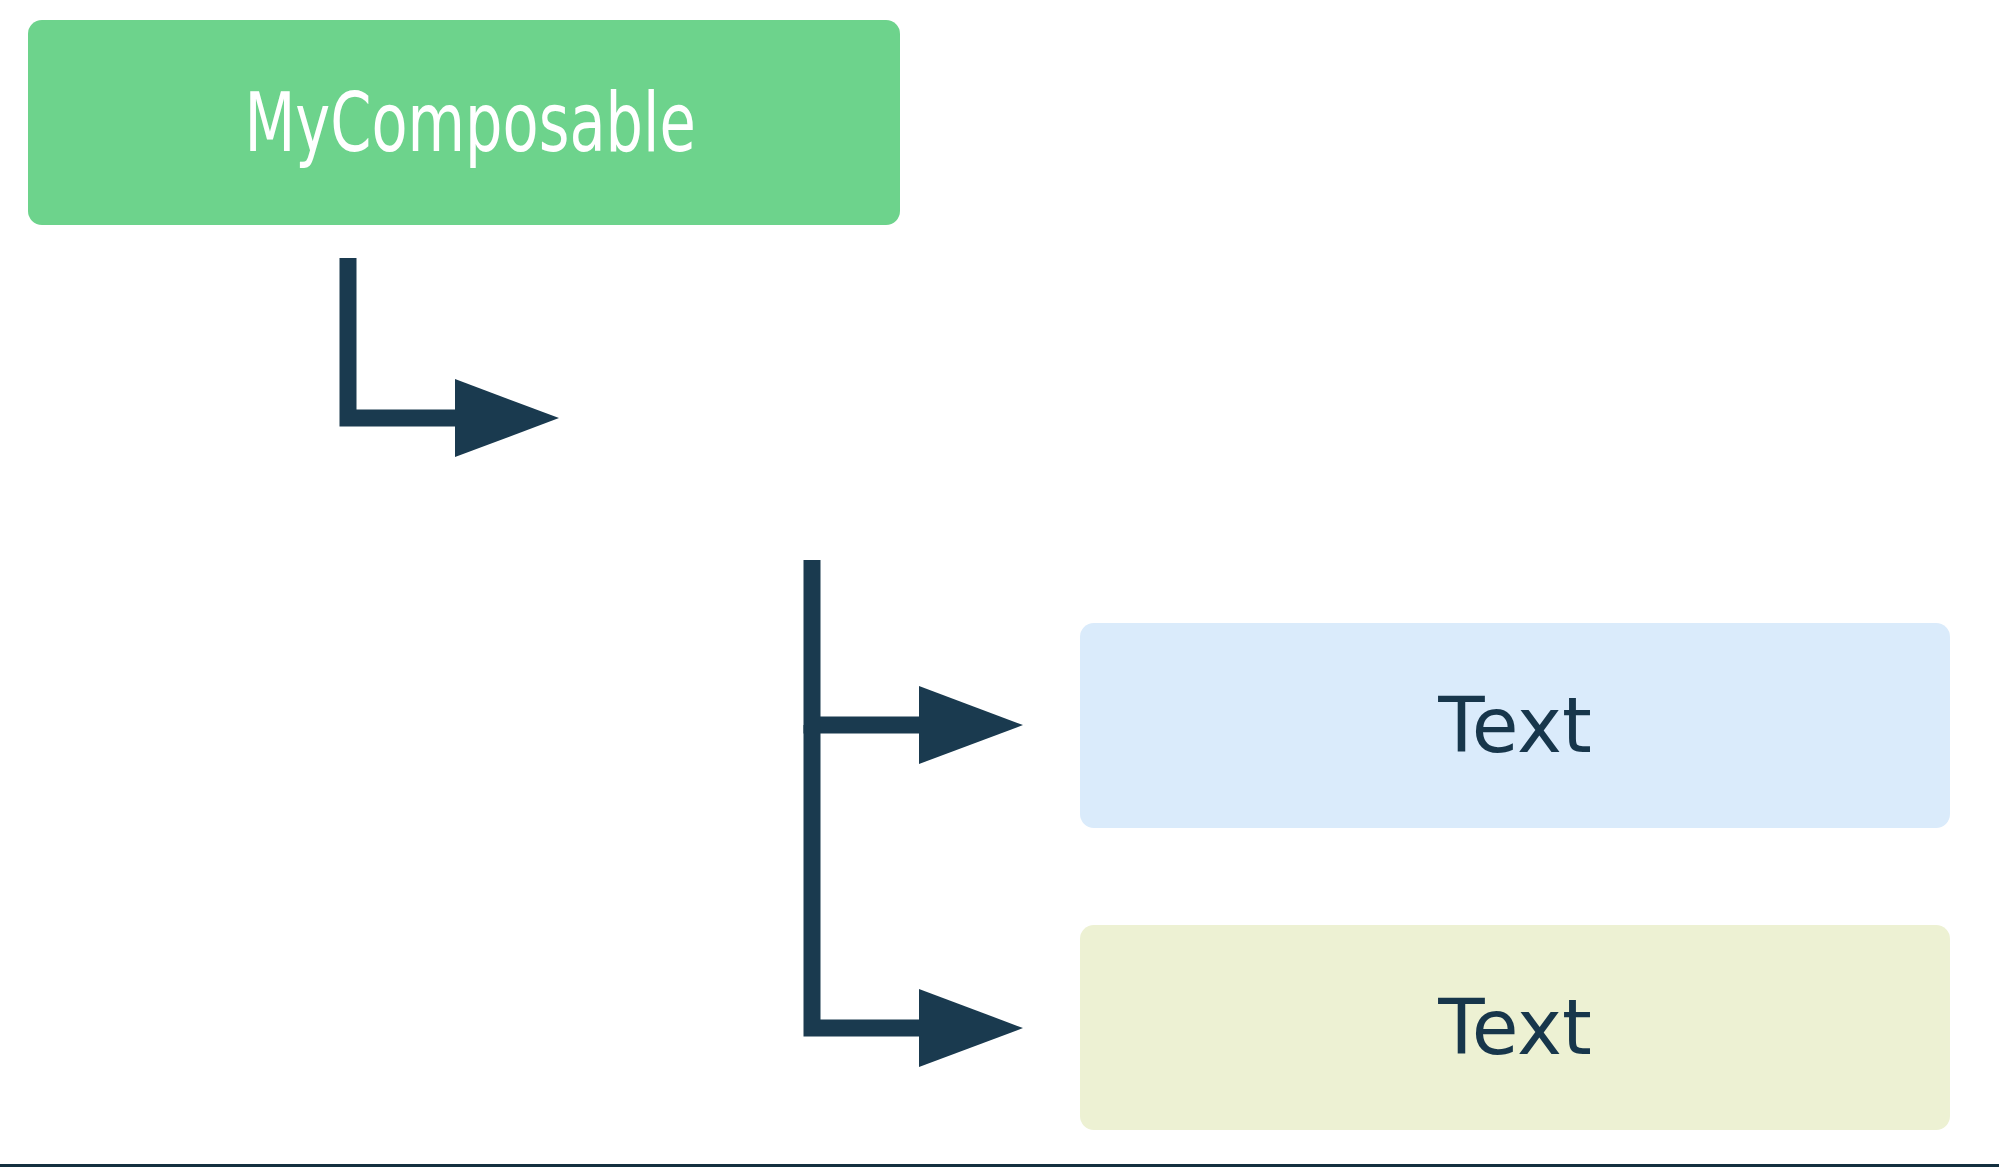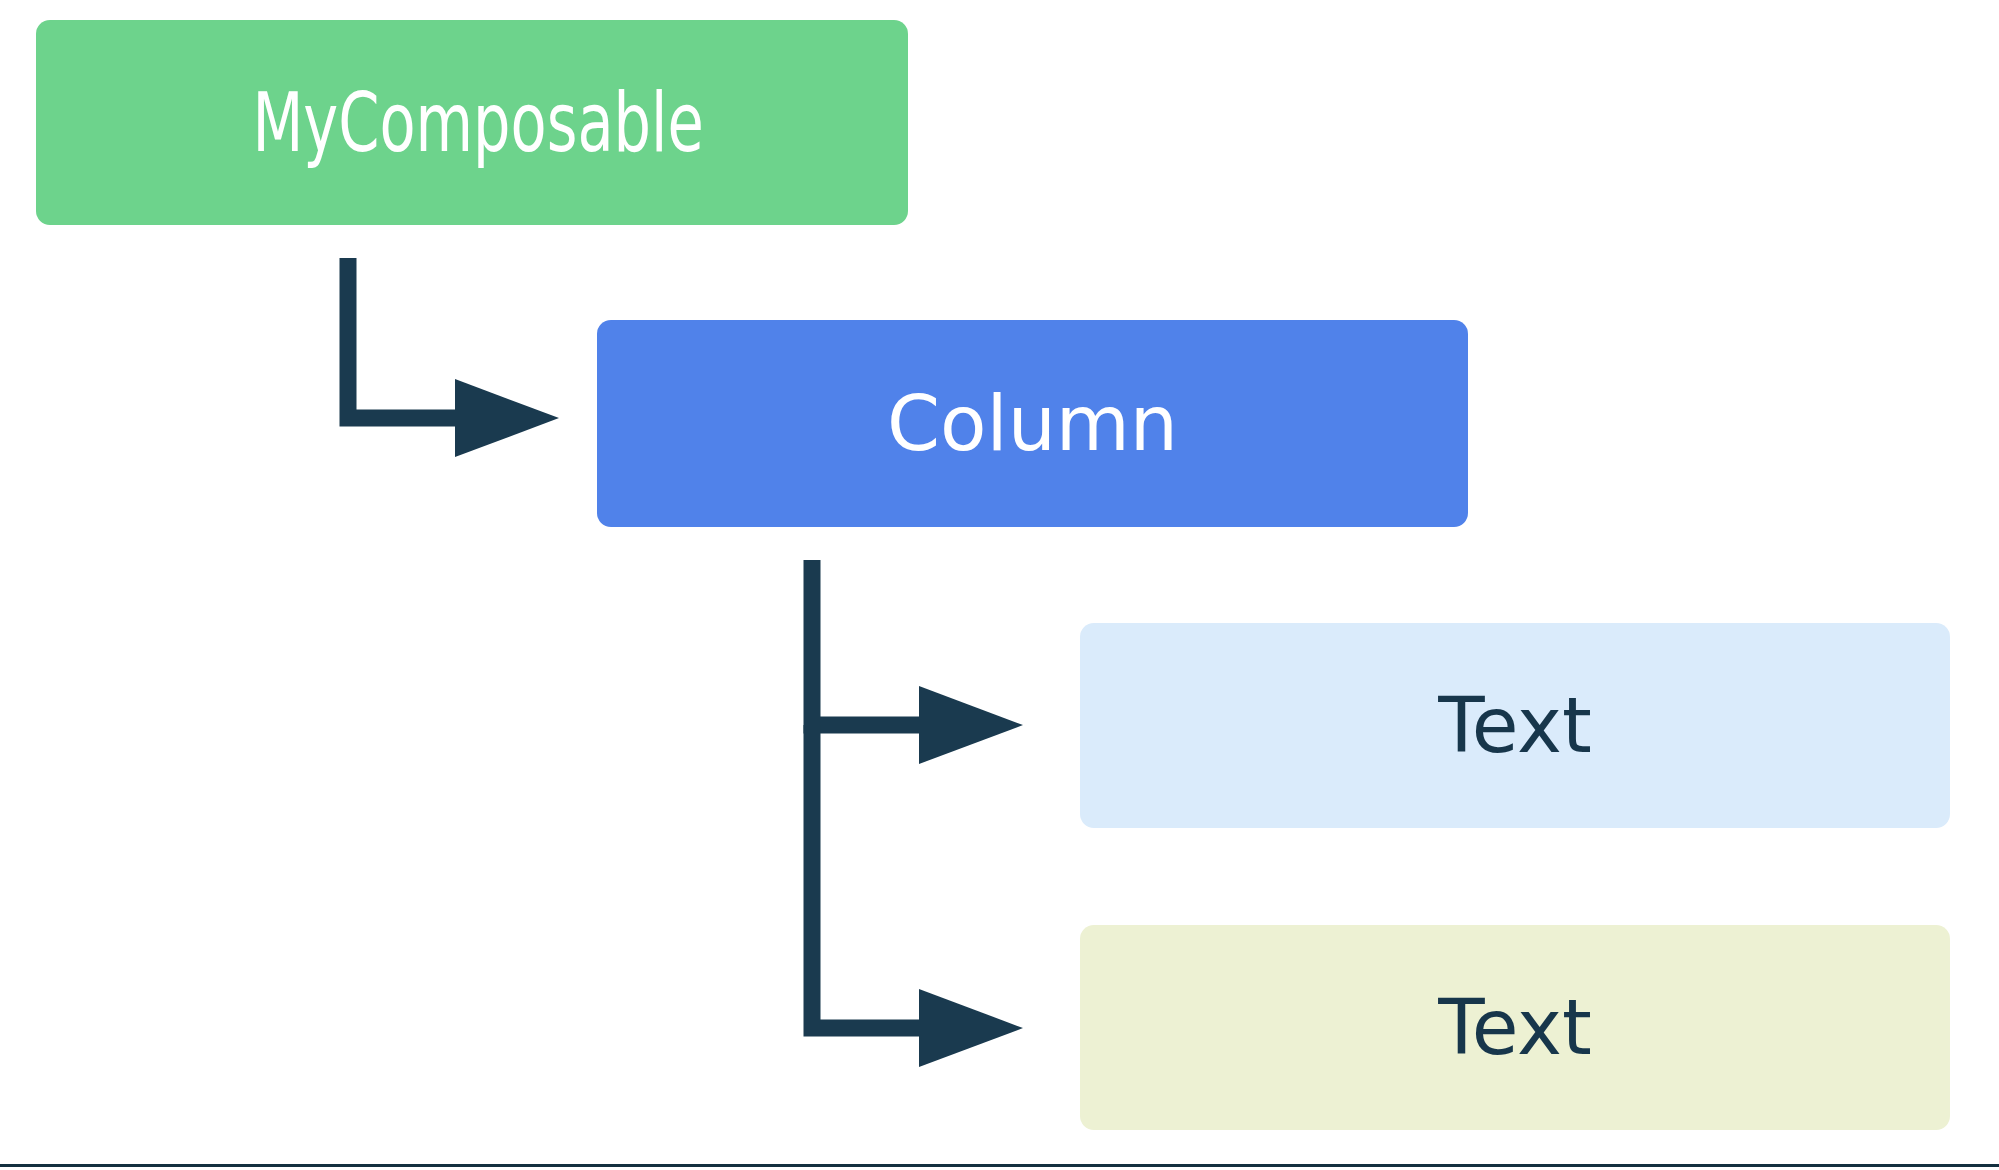--- a/index.html
+++ b/index.html
@@ -29,21 +29,21 @@
     line-height: 1;
     user-select: none;
   }
   .node-label {
     display: block;
     white-space: nowrap;
   }
 
   
   #node-root {
-    left: 36px;
+    left: 28px;
     top: 20px;
     width: 872px;
     height: 205px;
     background: #6dd38c;
     padding-left: 12px;
   }
   #node-root .node-label {
     color: #ffffff;
     font-size: 82px;
     font-family: "DejaVu Sans Condensed", "DejaVu Sans", "Liberation Sans", sans-serif;
@@ -141,23 +141,20 @@
     <g>
       <path class="edge-line" d="M 812 725 L 812 1028 L 926 1028"></path>
       <polygon class="edge-head" points="919,989 919,1067 1023,1028"></polygon>
     </g>
   </svg>
 
   <div class="node" id="node-root">
     <span class="node-label">MyComposable</span>
   </div>
 
-  <div class="node" id="node-column">
-    <span class="node-label">Column</span>
-  </div>
 
   <div class="node" id="node-text-1">
     <span class="node-label">Text</span>
   </div>
 
   <div class="node" id="node-text-2">
     <span class="node-label">Text</span>
   </div>
 
   <div id="bottom-rule"></div>

